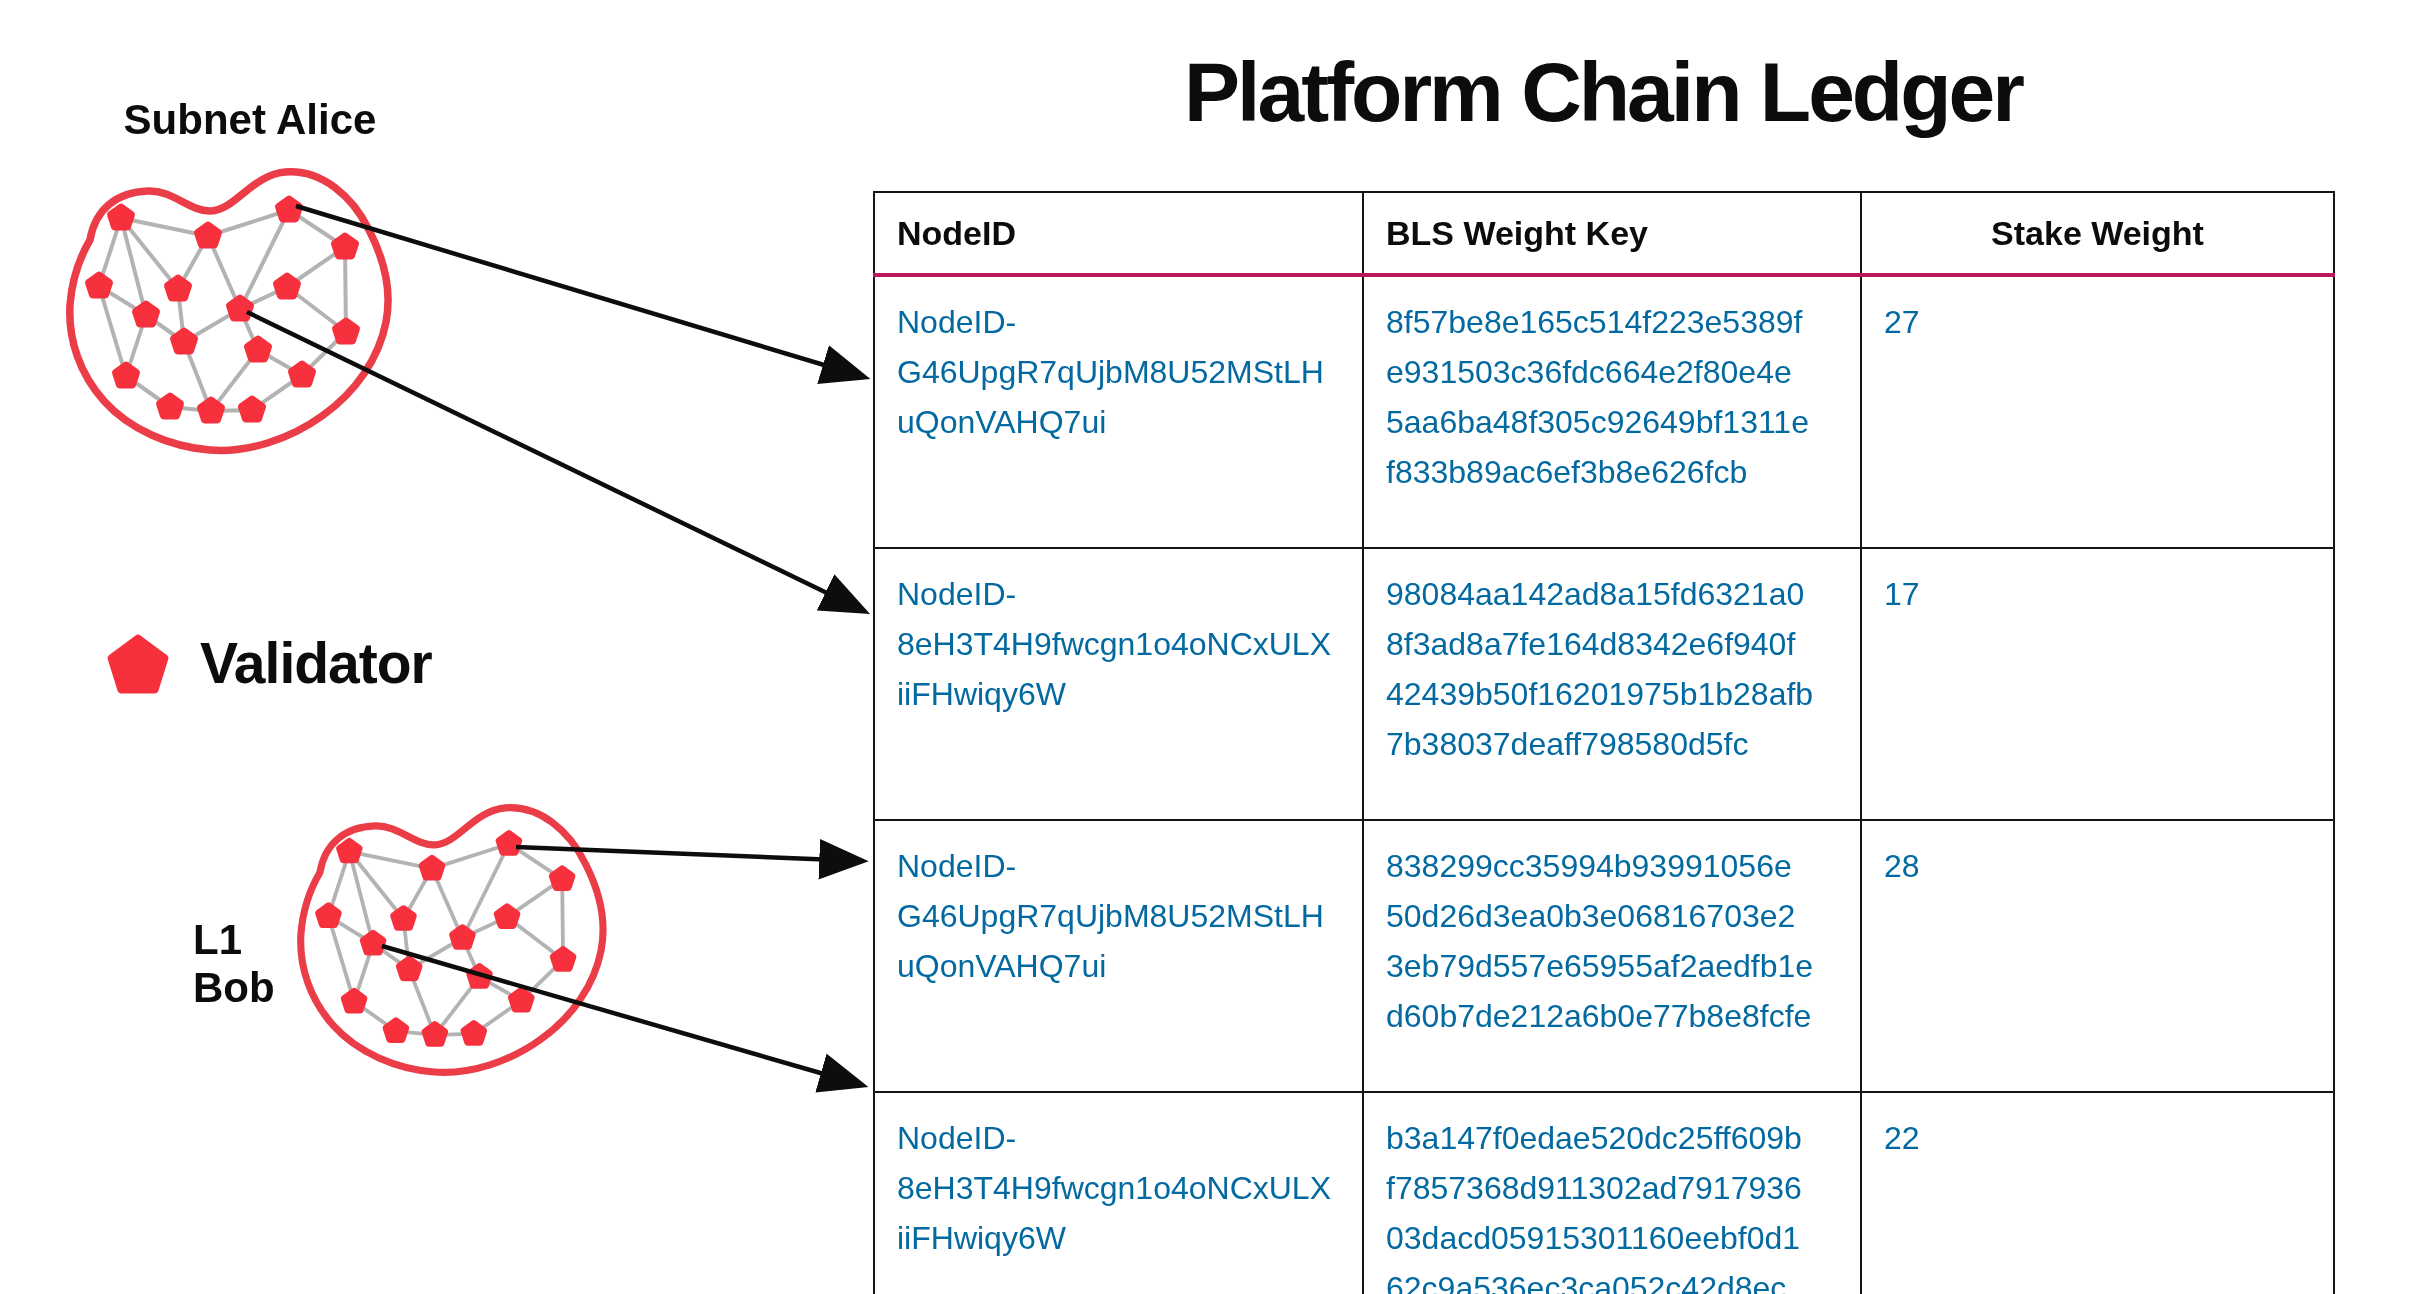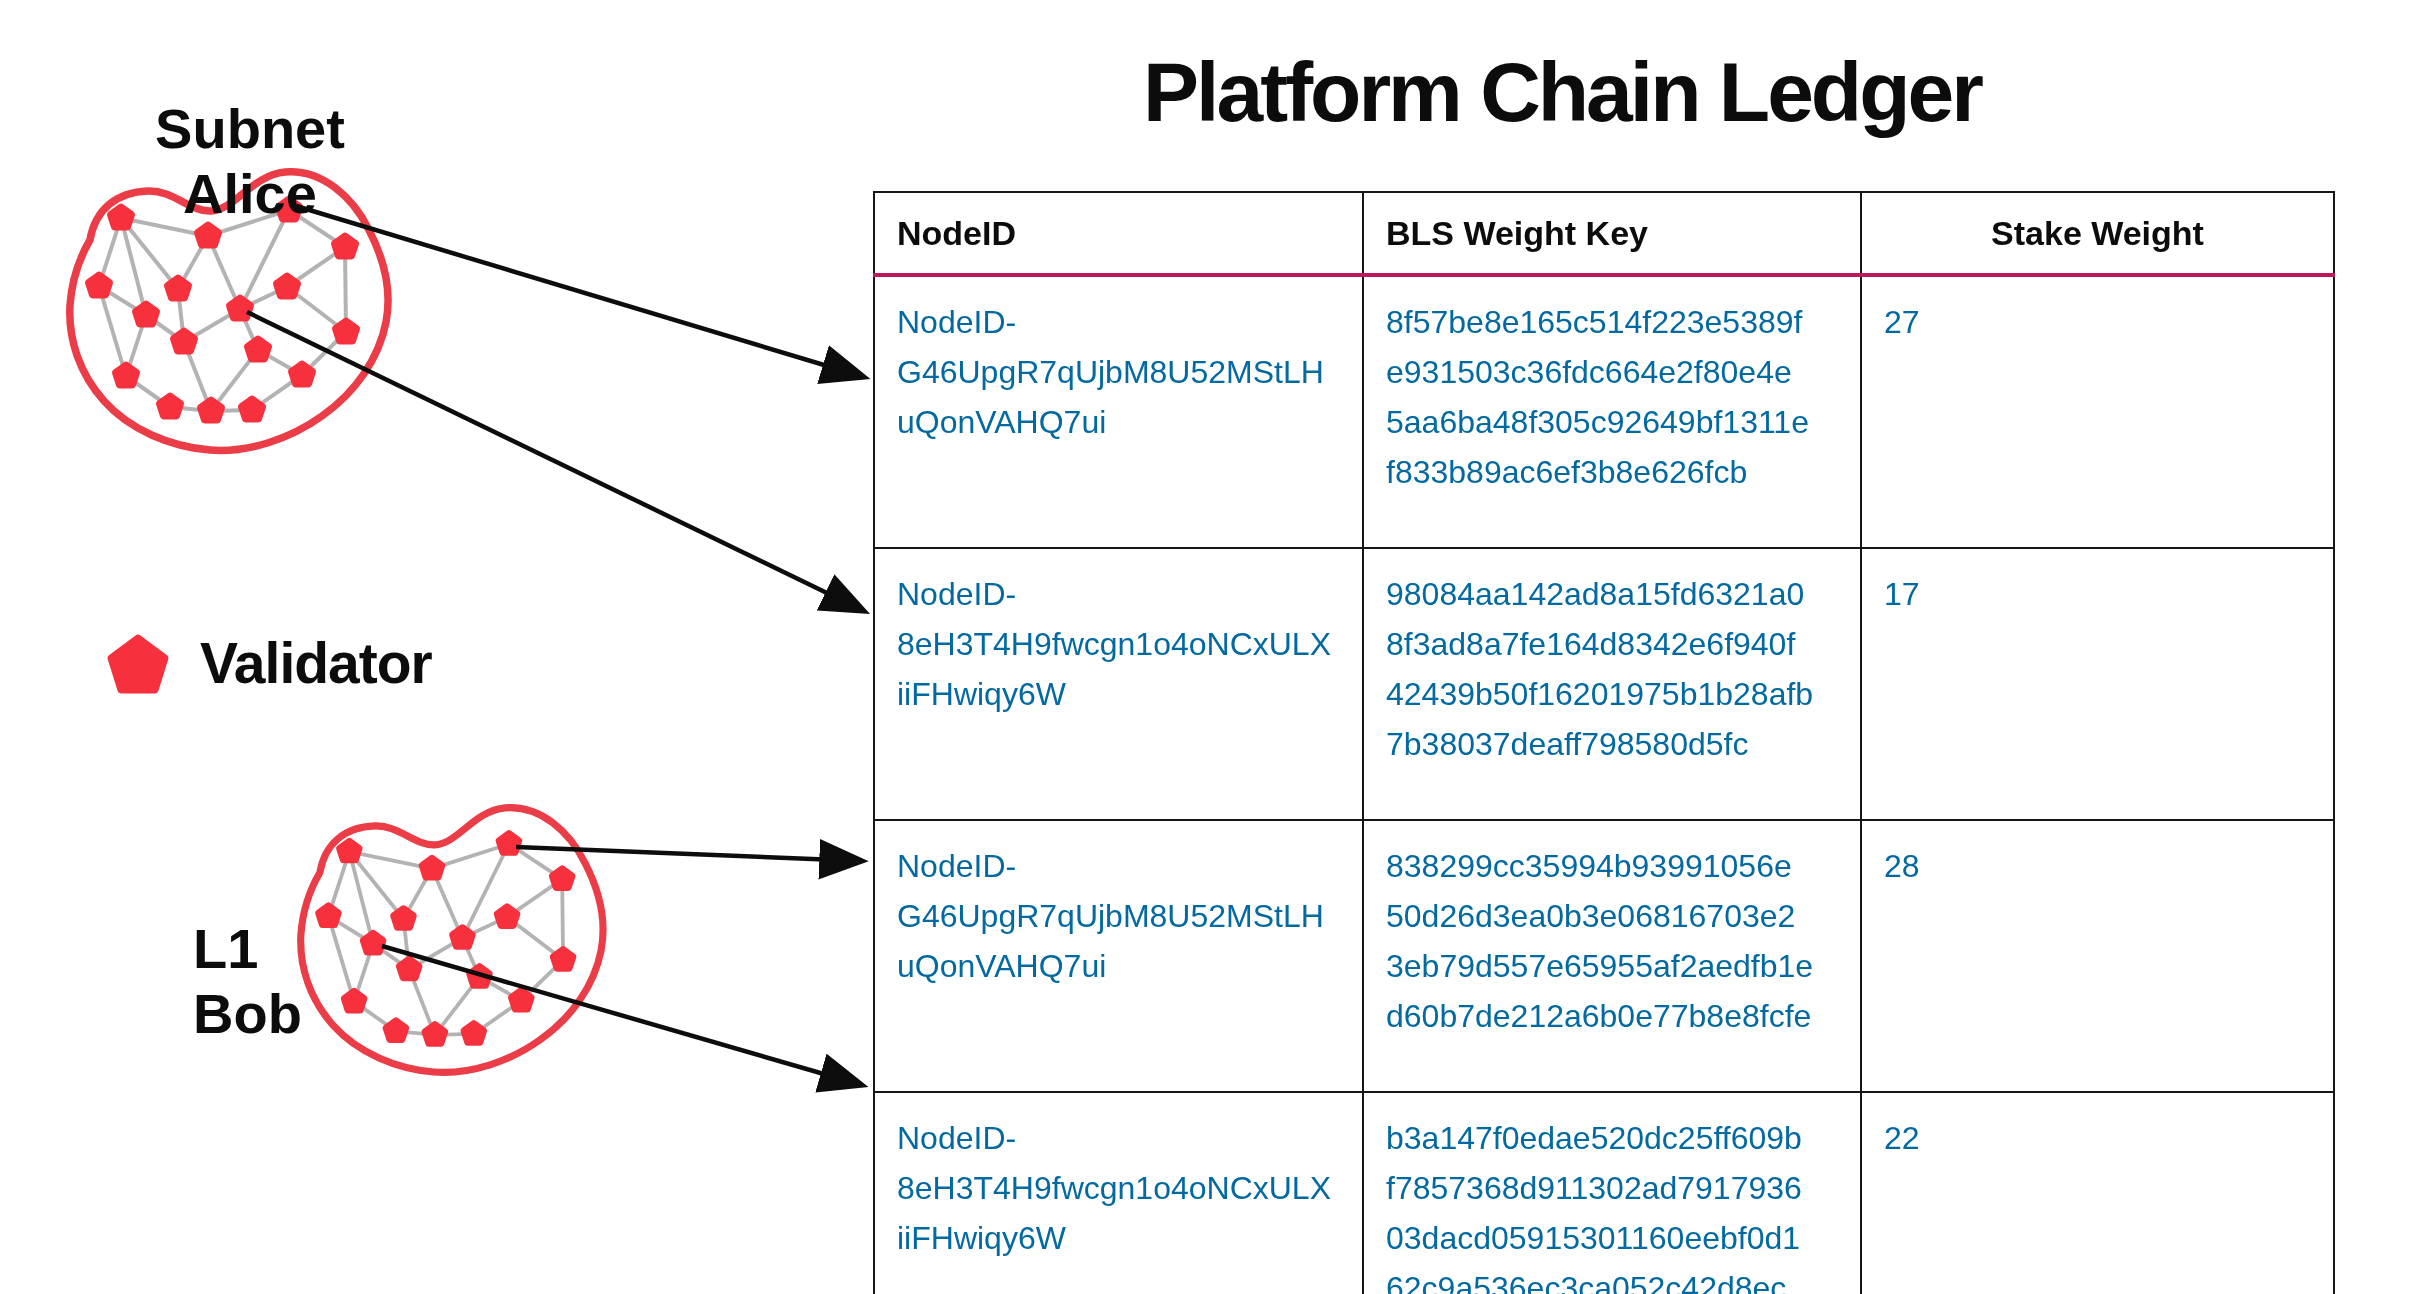--- a/index.html
+++ b/index.html
@@ -9,24 +9,24 @@
     font-family:"Liberation Sans", sans-serif; color:#111;
   }
   #diagram-svg { position:absolute; left:0; top:0; width:2424px; height:1294px; }
 
   .subnet-outline { fill:none; stroke:var(--subnet_outline,#ea3d47); stroke-width:7.5; stroke-linejoin:round; }
   .net-edge      { stroke:var(--edge_gray,#b3b3b3); stroke-width:4; }
   .net-node      { fill:var(--validator_red,#f6303c); stroke:var(--validator_red,#f6303c); stroke-width:7; stroke-linejoin:round; }
   .map-arrow     { stroke:var(--arrow_black,#0d0d0d); stroke-width:4.5; fill:none; }
 
   .big-title {
-    position:absolute; left:832px; top:44px; width:1460px;
+    position:absolute; left:873px; top:44px; width:1460px;
     text-align:center; font-size:84px; font-weight:bold; letter-spacing:-3px; color:#0c0c0c;
   }
-  .subnet-label { position:absolute; font-weight:bold; font-size:56px; color:#0c0c0c; }
+  .subnet-label { position:absolute; font-weight:bold; font-size:42px; color:#0c0c0c; }
   #label-alice { left:100px; top:96px; width:300px; text-align:center; }
   #label-bob   { left:150px; top:916px; width:130px; text-align:left;margin-left:43px; }
 
   .legend { position:absolute; left:108px; top:630px; display:flex; align-items:center; gap:20px; }
   .legend-label { font-weight:bold; font-size:57px; letter-spacing:-1px; color:#0c0c0c; }
 
   table.ledger {
     position:absolute; left:873px; top:191px; width:1460px;
     border-collapse:collapse; table-layout:fixed; background:#fff;
   }

